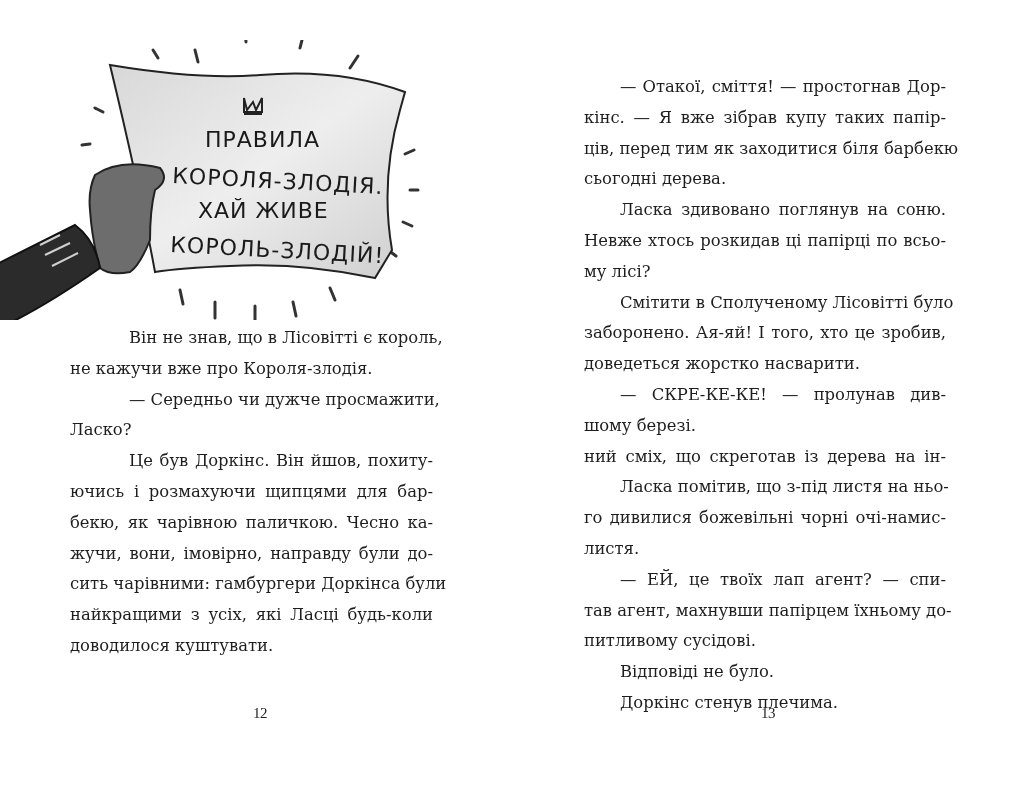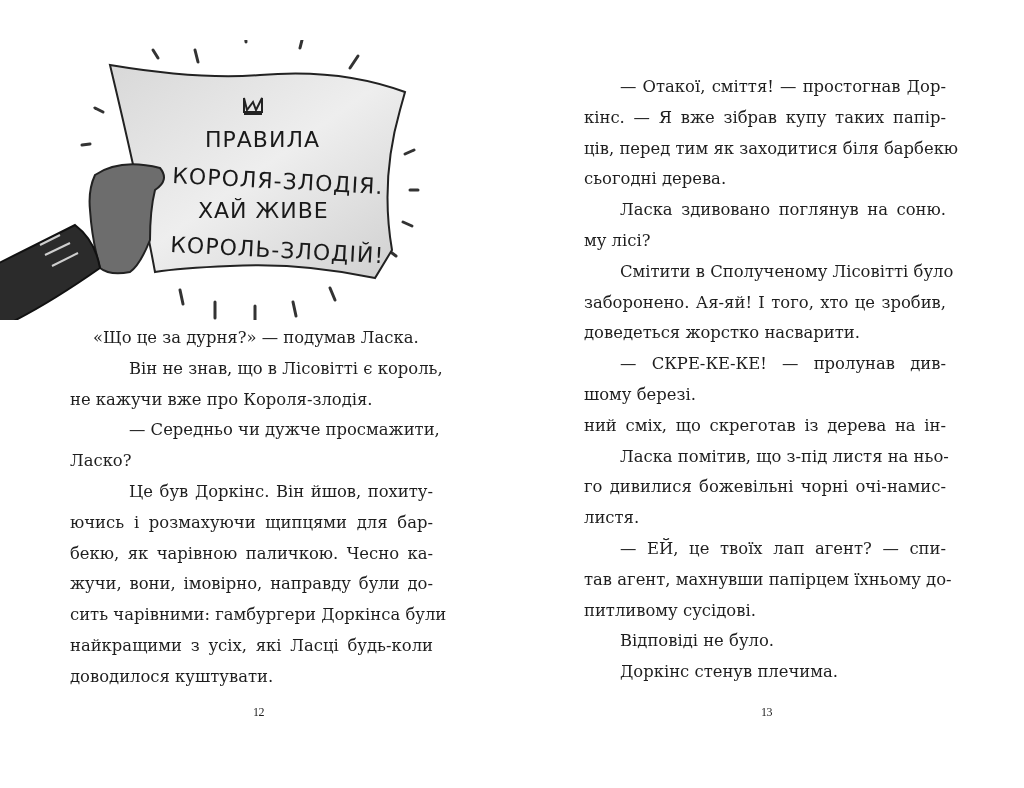--- a/index.html
+++ b/index.html
@@ -9,21 +9,21 @@
     .page-left { left: 0; width: 512px; }
     .page-right { left: 512px; width: 512px; }
     .illustration { position: absolute; left: 0; top: 40px; width: 512px; height: 280px; }
     .text-block { position: absolute; font-size: 16.4px; line-height: 30.8px; }
     .left-text { left: 93px; top: 323px; width: 340px; }
     .right-text { left: 584px; top: 72px; width: 362px; }
     .line { display: block; white-space: nowrap; text-align: justify; text-align-last: justify; height: 30.8px; }
     .line.last { text-align-last: left; }
     .line.indent { padding-left: 36px; }
     .line.out { margin-left: -23px; }
-    .folio { position: absolute; top: 705px; font-size: 12px; font-family: "Liberation Serif", serif; letter-spacing: -0.5px; }
+    .folio { position: absolute; top: 705px; font-size: 15px; font-family: "Liberation Serif", serif; letter-spacing: -0.5px; }
     .folio-left { left: 253px; }
     .folio-right { left: 761px; }
     .sign-text { font-family: "DejaVu Sans", sans-serif; font-size: 22px; fill: #1a1a1a; letter-spacing: 1px; }
   </style>
 </head>
 <body>
 
 <div class="page page-left">
   <svg class="illustration" viewBox="0 0 512 280" xmlns="http://www.w3.org/2000/svg">
     <defs>
@@ -67,21 +67,20 @@
     <path d="M95,135 Q120,118 160,128 Q170,140 155,150 Q150,170 150,200 Q140,225 130,232 Q110,236 100,228 Q92,200 90,170 Q88,150 95,135 Z" fill="#6d6d6d" stroke="#222" stroke-width="2"></path>
     <path d="M-5,225 L75,185 Q95,200 100,228 Q40,270 -5,290 Z" fill="#2b2b2b" stroke="#111" stroke-width="2"></path>
     <g stroke="#cfcfcf" stroke-width="2">
       <line x1="40" y1="205" x2="60" y2="195"></line>
       <line x1="45" y1="215" x2="70" y2="203"></line>
       <line x1="52" y1="226" x2="78" y2="213"></line>
     </g>
   </svg>
 
   <div class="text-block left-text">
-    <span class="line last">«Що це за дурня?» — подумав Ласка.</span>
     <span class="line indent">Він не знав, що в Лісовітті є король,</span>
     <span class="line last out">не кажучи вже про Короля-злодія.</span>
     <span class="line indent">— Середньо чи дужче просмажити,</span>
     <span class="line last out">Ласко?</span>
     <span class="line indent">Це був Доркінс. Він йшов, похиту-</span>
     <span class="line out">ючись і розмахуючи щипцями для бар-</span>
     <span class="line out">бекю, як чарівною паличкою. Чесно ка-</span>
     <span class="line out">жучи, вони, імовірно, направду були до-</span>
     <span class="line out">сить чарівними: гамбургери Доркінса були</span>
     <span class="line out">найкращими з усіх, які Ласці будь-коли</span>
@@ -94,20 +93,21 @@
 <div class="page page-right">
   <div class="folio folio-right" style="left:249px;">13</div>
 </div>
 
 <div class="text-block right-text">
   <span class="line indent">— Отакої, сміття! — простогнав Дор-</span>
   <span class="line">кінс. — Я вже зібрав купу таких папір-</span>
   <span class="line">ців, перед тим як заходитися біля барбекю</span>
   <span class="line last">сьогодні дерева.</span>
   <span class="line indent">Ласка здивовано поглянув на соню.</span>
+  <span class="line">Невже хтось розкидав ці папірці по всьо-</span>
   <span class="line last">му лісі?</span>
   <span class="line indent">Смітити в Сполученому Лісовітті було</span>
   <span class="line">заборонено. Ая-яй! І того, хто це зробив,</span>
   <span class="line last">доведеться жорстко насварити.</span>
   <span class="line indent">— СКРЕ-КЕ-КЕ! — пролунав див-</span>
   <span class="line last">шому березі.</span>
   <span class="line">ний сміх, що скреготав із дерева на ін-</span>
   <span class="line indent">Ласка помітив, що з-під листя на ньо-</span>
   <span class="line">го дивилися божевільні чорні очі-намис-</span>
   <span class="line last">листя.</span>

